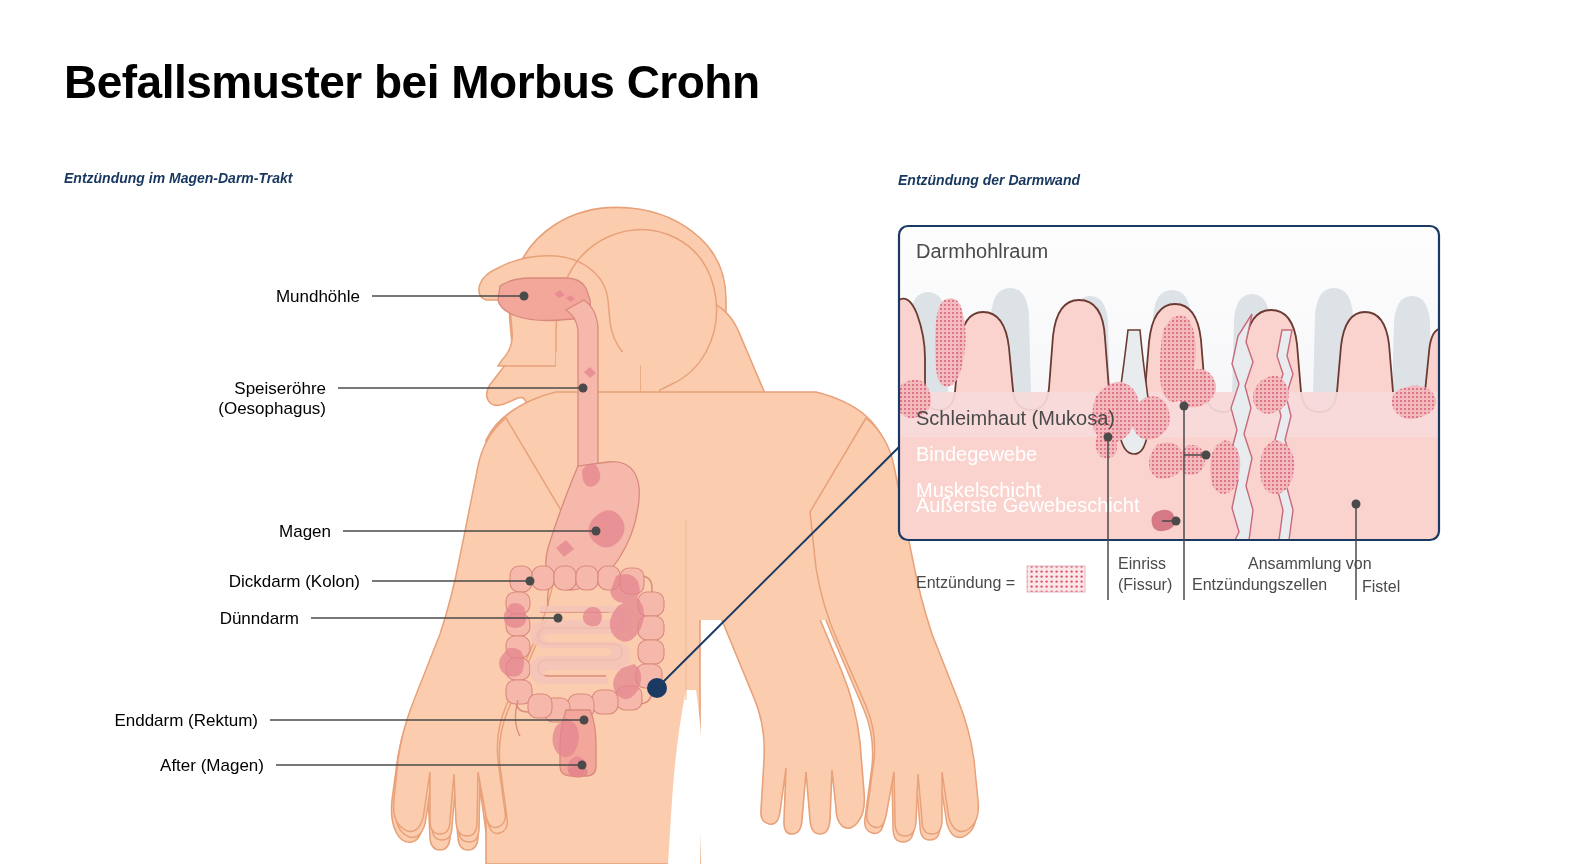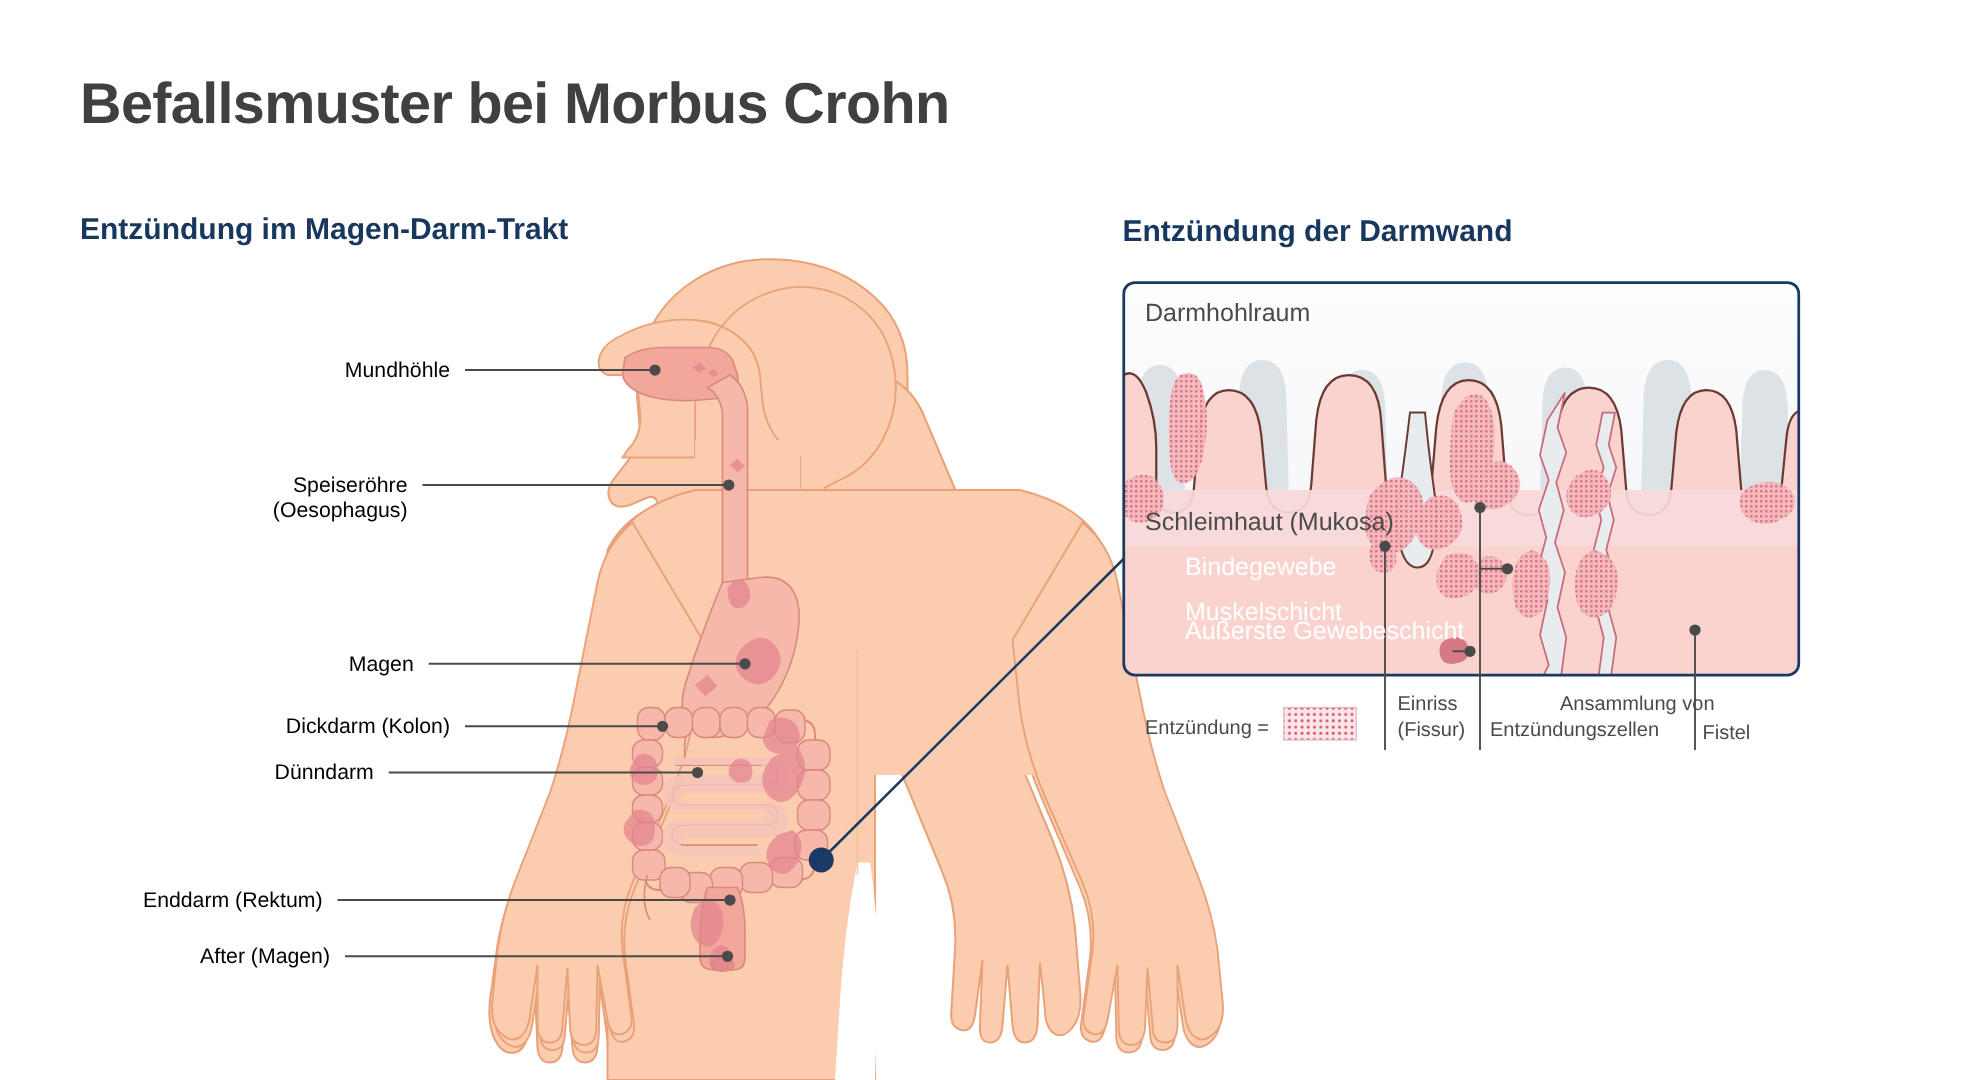--- a/index.html
+++ b/index.html
@@ -6,40 +6,40 @@
   body{
     width:1574px;height:864px;position:relative;overflow:hidden;
     font-family:"Liberation Sans","DejaVu Sans",sans-serif;
     -webkit-font-smoothing:antialiased;
   }
   #root{position:absolute;left:0;top:0;width:1574px;height:864px;}
 
   .page-title{
     position:absolute;left:64px;top:55px;
     font-size:46px;font-weight:bold;letter-spacing:-0.5px;
-    color:#404040;white-space:nowrap;
+    color:#000000;white-space:nowrap;
   }
   .section-heading{
-    position:absolute;font-size:24px;font-weight:bold;
-    color:#17375e;white-space:nowrap;
+    position:absolute;font-size:14px;font-weight:bold;
+    color:#17375e;white-space:nowrap;font-style:italic;
   }
   #h-left{left:64px;top:170px;}
   #h-right{left:898px;top:172px;}
 
   .svg-layer{position:absolute;left:0;top:0;width:1574px;height:864px;}
 
   .lbl{
     position:absolute;font-size:17px;color:#000000;
     white-space:nowrap;line-height:19px;
   }
   .lbl.r{text-align:right;transform:translate(-100%,-50%);}
 
   .panel-txt{position:absolute;font-size:20px;white-space:nowrap;}
   .panel-txt.dark{color:#4a4a4a;}
-  .panel-txt.white{color:#ffffff;margin-left:32px;}
+  .panel-txt.white{color:#ffffff;}
 
   .leg-txt{
     position:absolute;font-size:16px;color:#4a4a4a;
     line-height:21px;white-space:nowrap;
   }
 </style>
 </head>
 <body>
 
 <div id="root">

